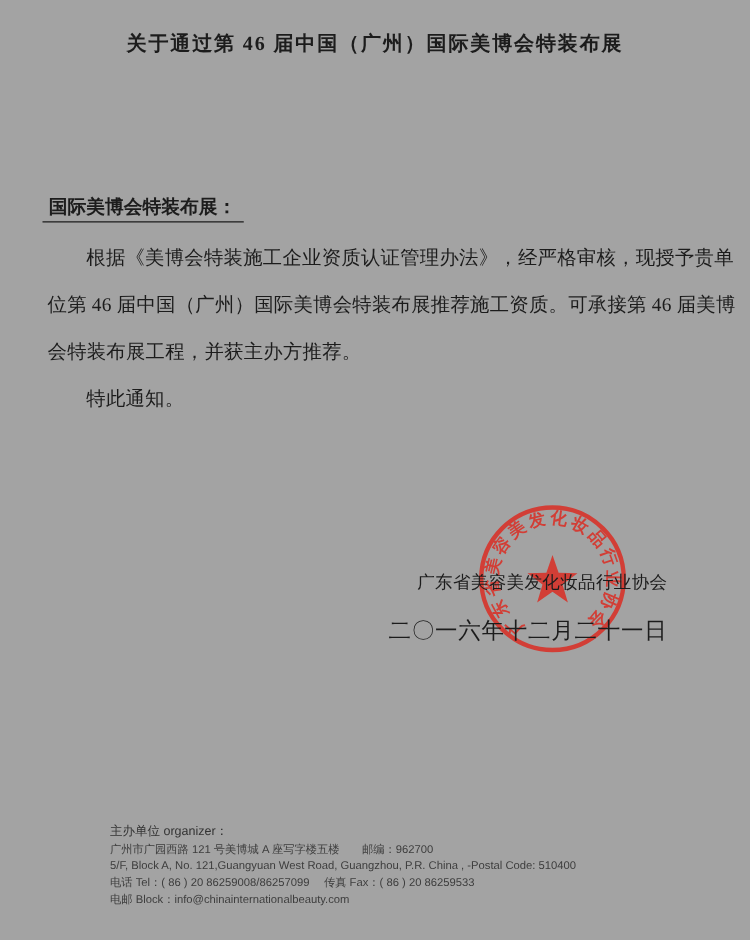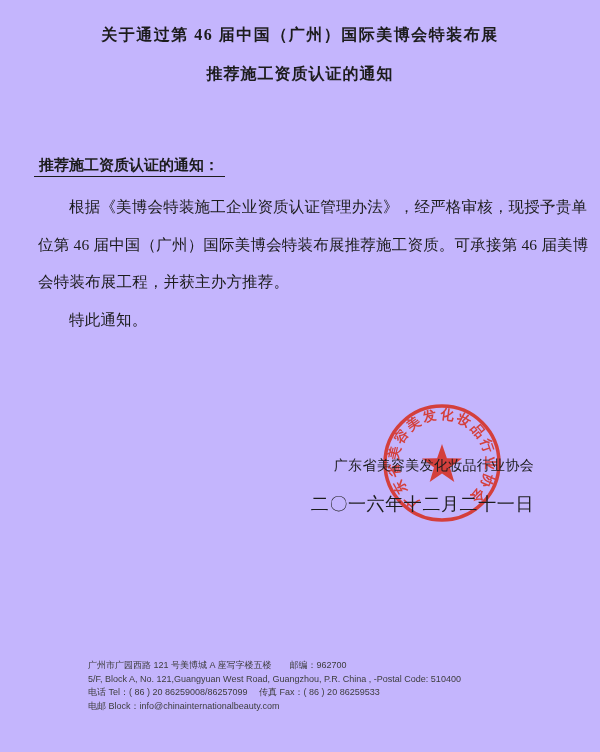--- a/index.html
+++ b/index.html
@@ -1,17 +1,17 @@
 <!DOCTYPE html>
 <html><head>
 <meta charset="utf-8">
 <style>
   html,body{margin:0;padding:0;background:#ffffff;}
   .page{
-    position:relative;width:600px;height:752px;background:#c4b5fd;margin:0 auto;
+    position:relative;width:600px;height:752px;background:#a3a3a3;margin:0 auto;
     overflow:hidden;font-family:"Liberation Serif","DejaVu Serif",serif;color:#1c1c1c;
   }
   .title-line{position:absolute;left:0;width:100%;text-align:center;font-weight:bold;font-size:16px;}
   .title-1{top:25px;letter-spacing:1.5px;}
   .title-2{top:64px;letter-spacing:1px;}
   .addressee{position:absolute;top:156px;left:34px;font-size:15px;font-weight:bold;}
   .addressee .u{border-bottom:1.5px solid #1c1c1c;padding:0 6px 3px 5px;}
   .body-block{position:absolute;top:188px;left:38px;width:529px;font-size:15.5px;letter-spacing:0.2px;line-height:37.5px;}
   .body-line{white-space:nowrap;}
   .indent{text-indent:2em;}
@@ -21,24 +21,23 @@
   .ring-text{font-size:13.5px;font-weight:bold;letter-spacing:2.6px;font-family:"Liberation Sans","DejaVu Sans",sans-serif;}
   .footer{position:absolute;left:88px;top:659px;font-family:"Liberation Sans","DejaVu Sans",sans-serif;color:#3d3d3d;font-size:9px;line-height:13.5px;white-space:nowrap;}
   .footer-heading{font-size:10px;color:#333333;}
 </style>
 </head>
 <body>
 
 <div class="page">
 
   <div class="title-line title-1">关于通过第 46 届中国（广州）国际美博会特装布展</div>
-  <div class="title-line title-2">推荐施工资质认证的通知</div>
 
   <div class="addressee">
-    <span class="u">推荐施工资质认证的通知：</span>
+    <span class="u">国际美博会特装布展：</span>
   </div>
 
   <div class="body-block">
     <div class="body-line indent">根据《美博会特装施工企业资质认证管理办法》，经严格审核，现授予贵单</div>
     <div class="body-line">位第 46 届中国（广州）国际美博会特装布展推荐施工资质。可承接第 46 届美博</div>
     <div class="body-line">会特装布展工程，并获主办方推荐。</div>
     <div class="body-line indent">特此通知。</div>
   </div>
 
   <div class="sig-org">广东省美容美发化妆品行业协会</div>
@@ -49,19 +48,20 @@
       <circle cx="63" cy="63" r="57" fill="none" stroke-width="3.5" stroke="#d6372e"></circle>
       <polygon points="63,44 67.9,58.2 83,58.5 71,67.6 75.3,82 63,73.4 50.7,82 55,67.6 43,58.5 58.1,58.2" fill="#d6372e"></polygon>
       <path id="stamp-arc" d="M 41 101.1 A 44 44 0 1 1 85 101.1" fill="none"></path>
       <text class="ring-text" fill="#d6372e">
         <textPath href="#stamp-arc">广东省美容美发化妆品行业协会</textPath>
       </text>
     </svg>
   </div>
 
   <div class="footer">
+    <div class="footer-heading">主办单位 organizer：</div>
     <div class="footer-line">广州市广园西路 121 号美博城 A 座写字楼五楼　　邮编：962700</div>
     <div class="footer-line">5/F, Block A, No. 121,Guangyuan West Road, Guangzhou, P.R. China , -Postal Code: 510400</div>
     <div class="footer-line">电话 Tel：( 86 ) 20 86259008/86257099　 传真 Fax：( 86 ) 20 86259533</div>
     <div class="footer-line">电邮 Block：info@chinainternationalbeauty.com</div>
   </div>
 
 </div>
 
 </body></html>

